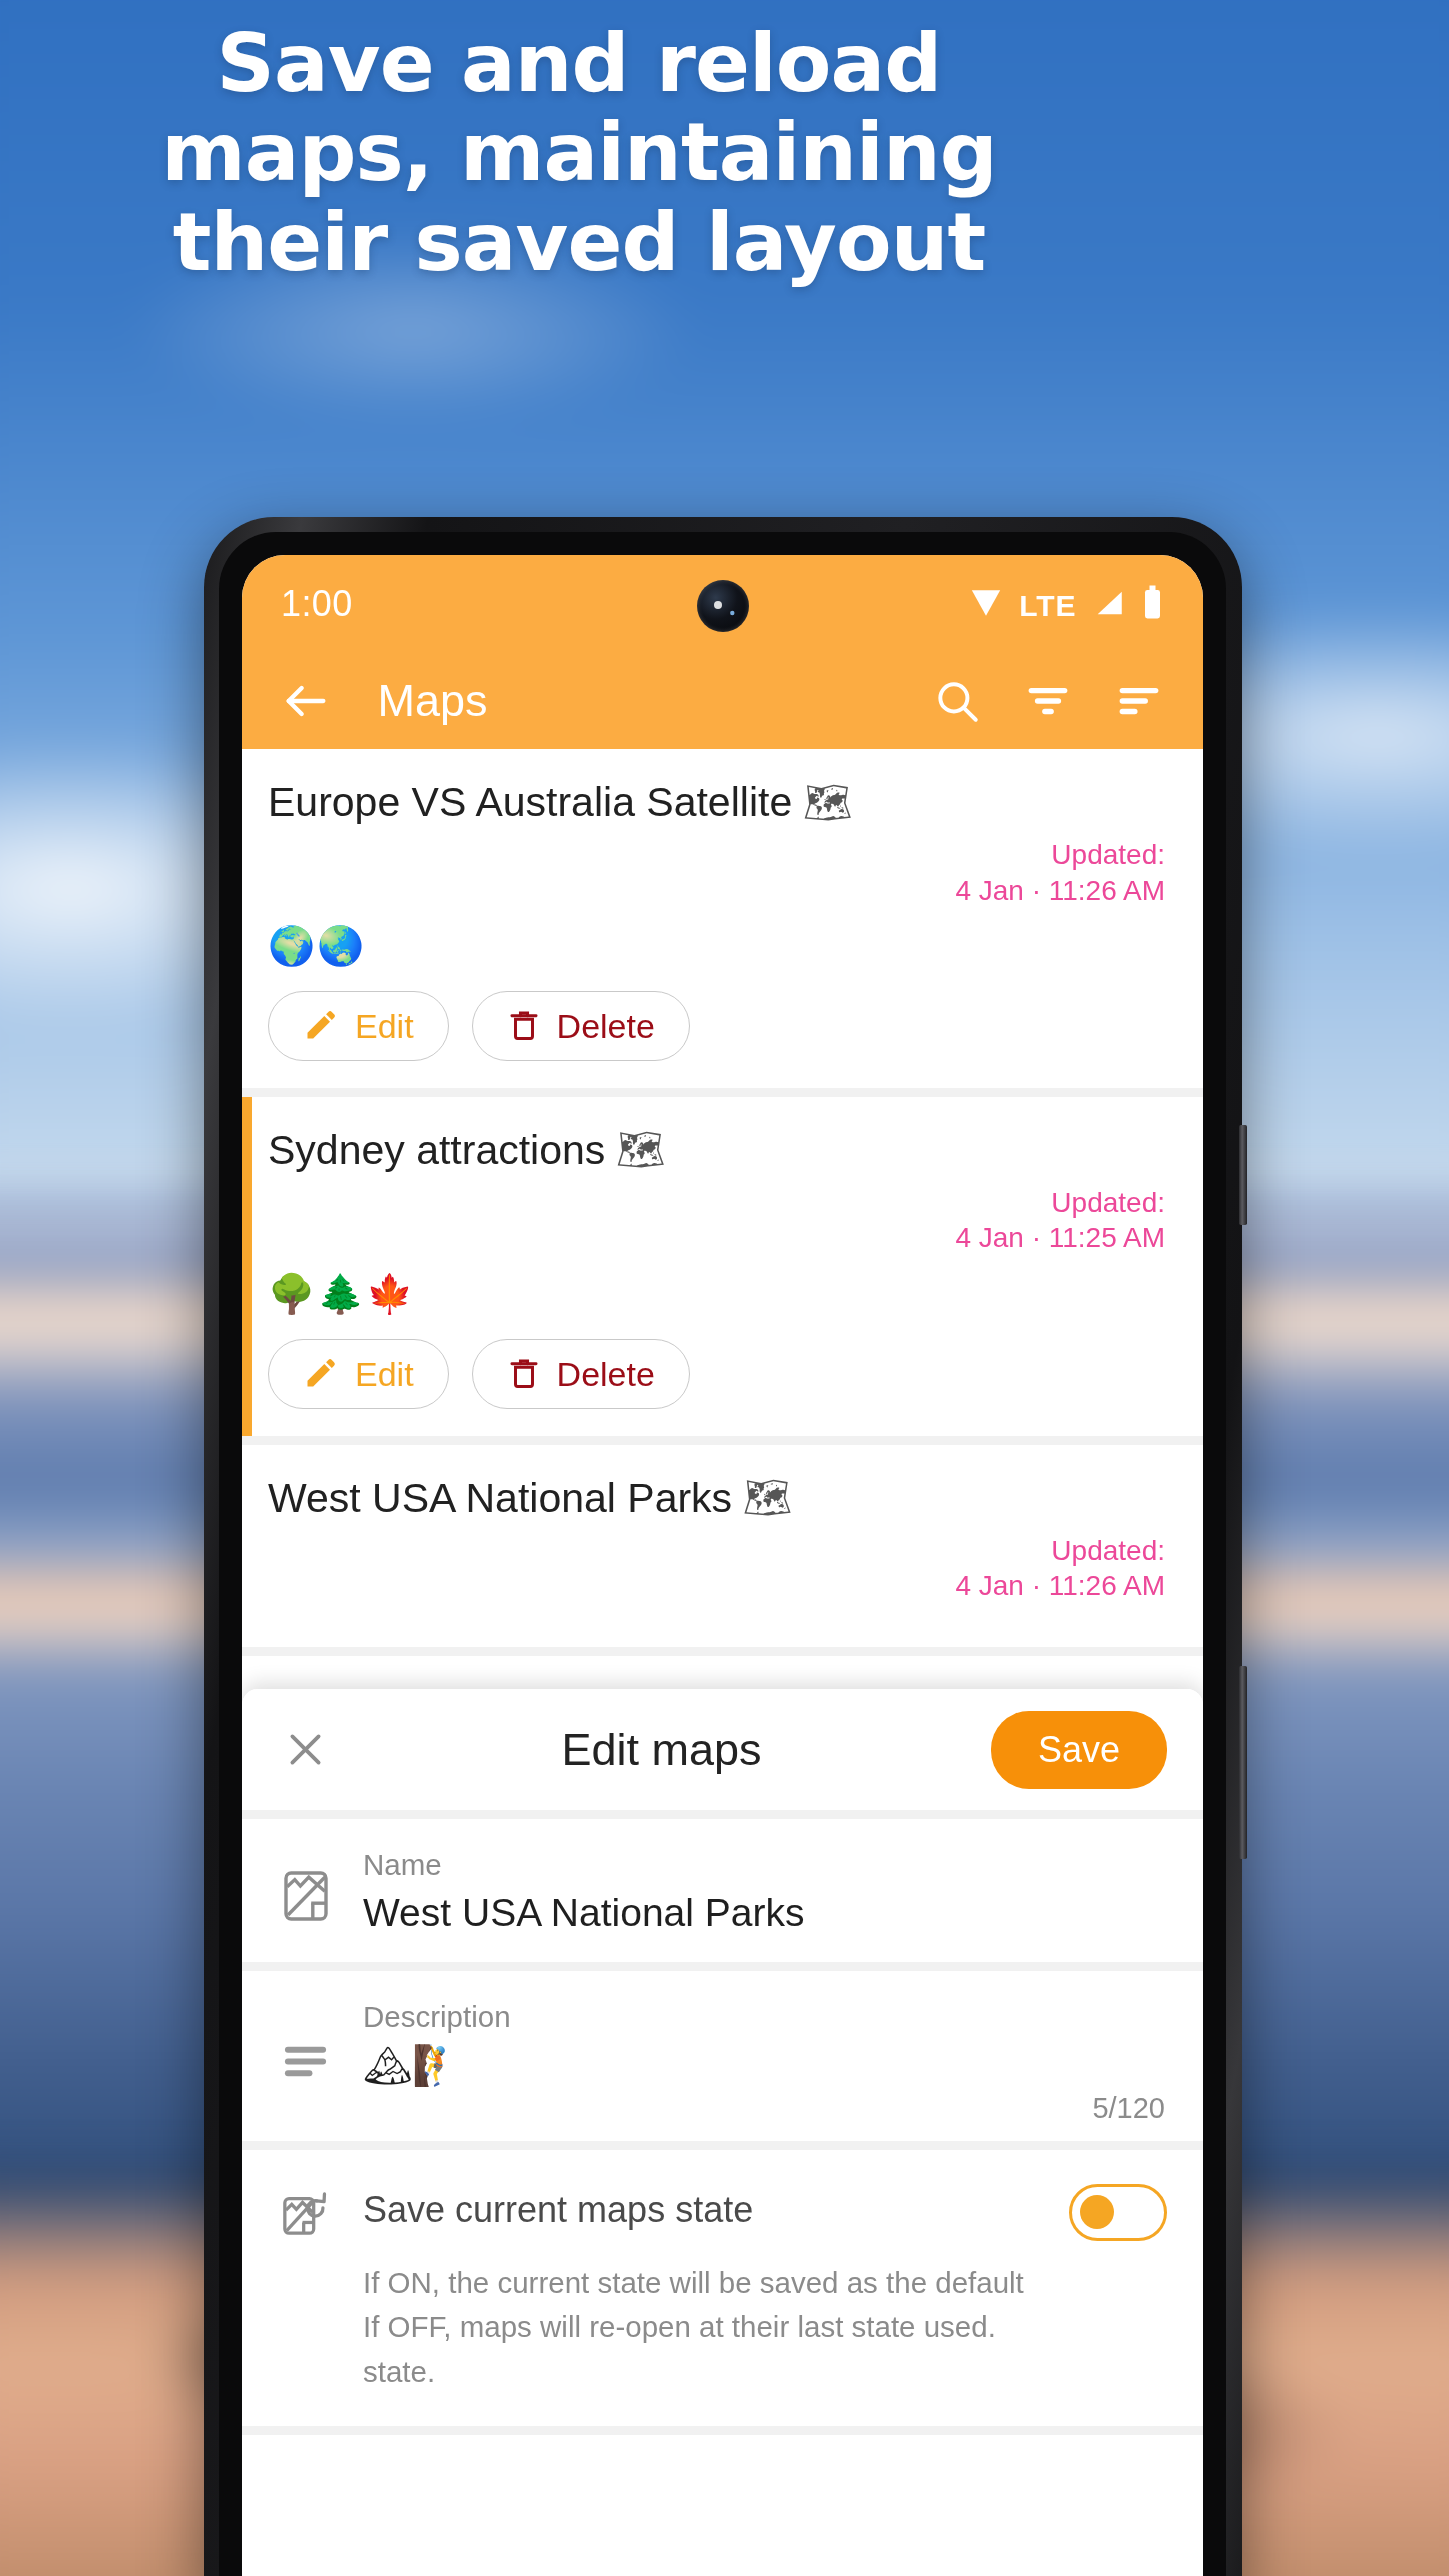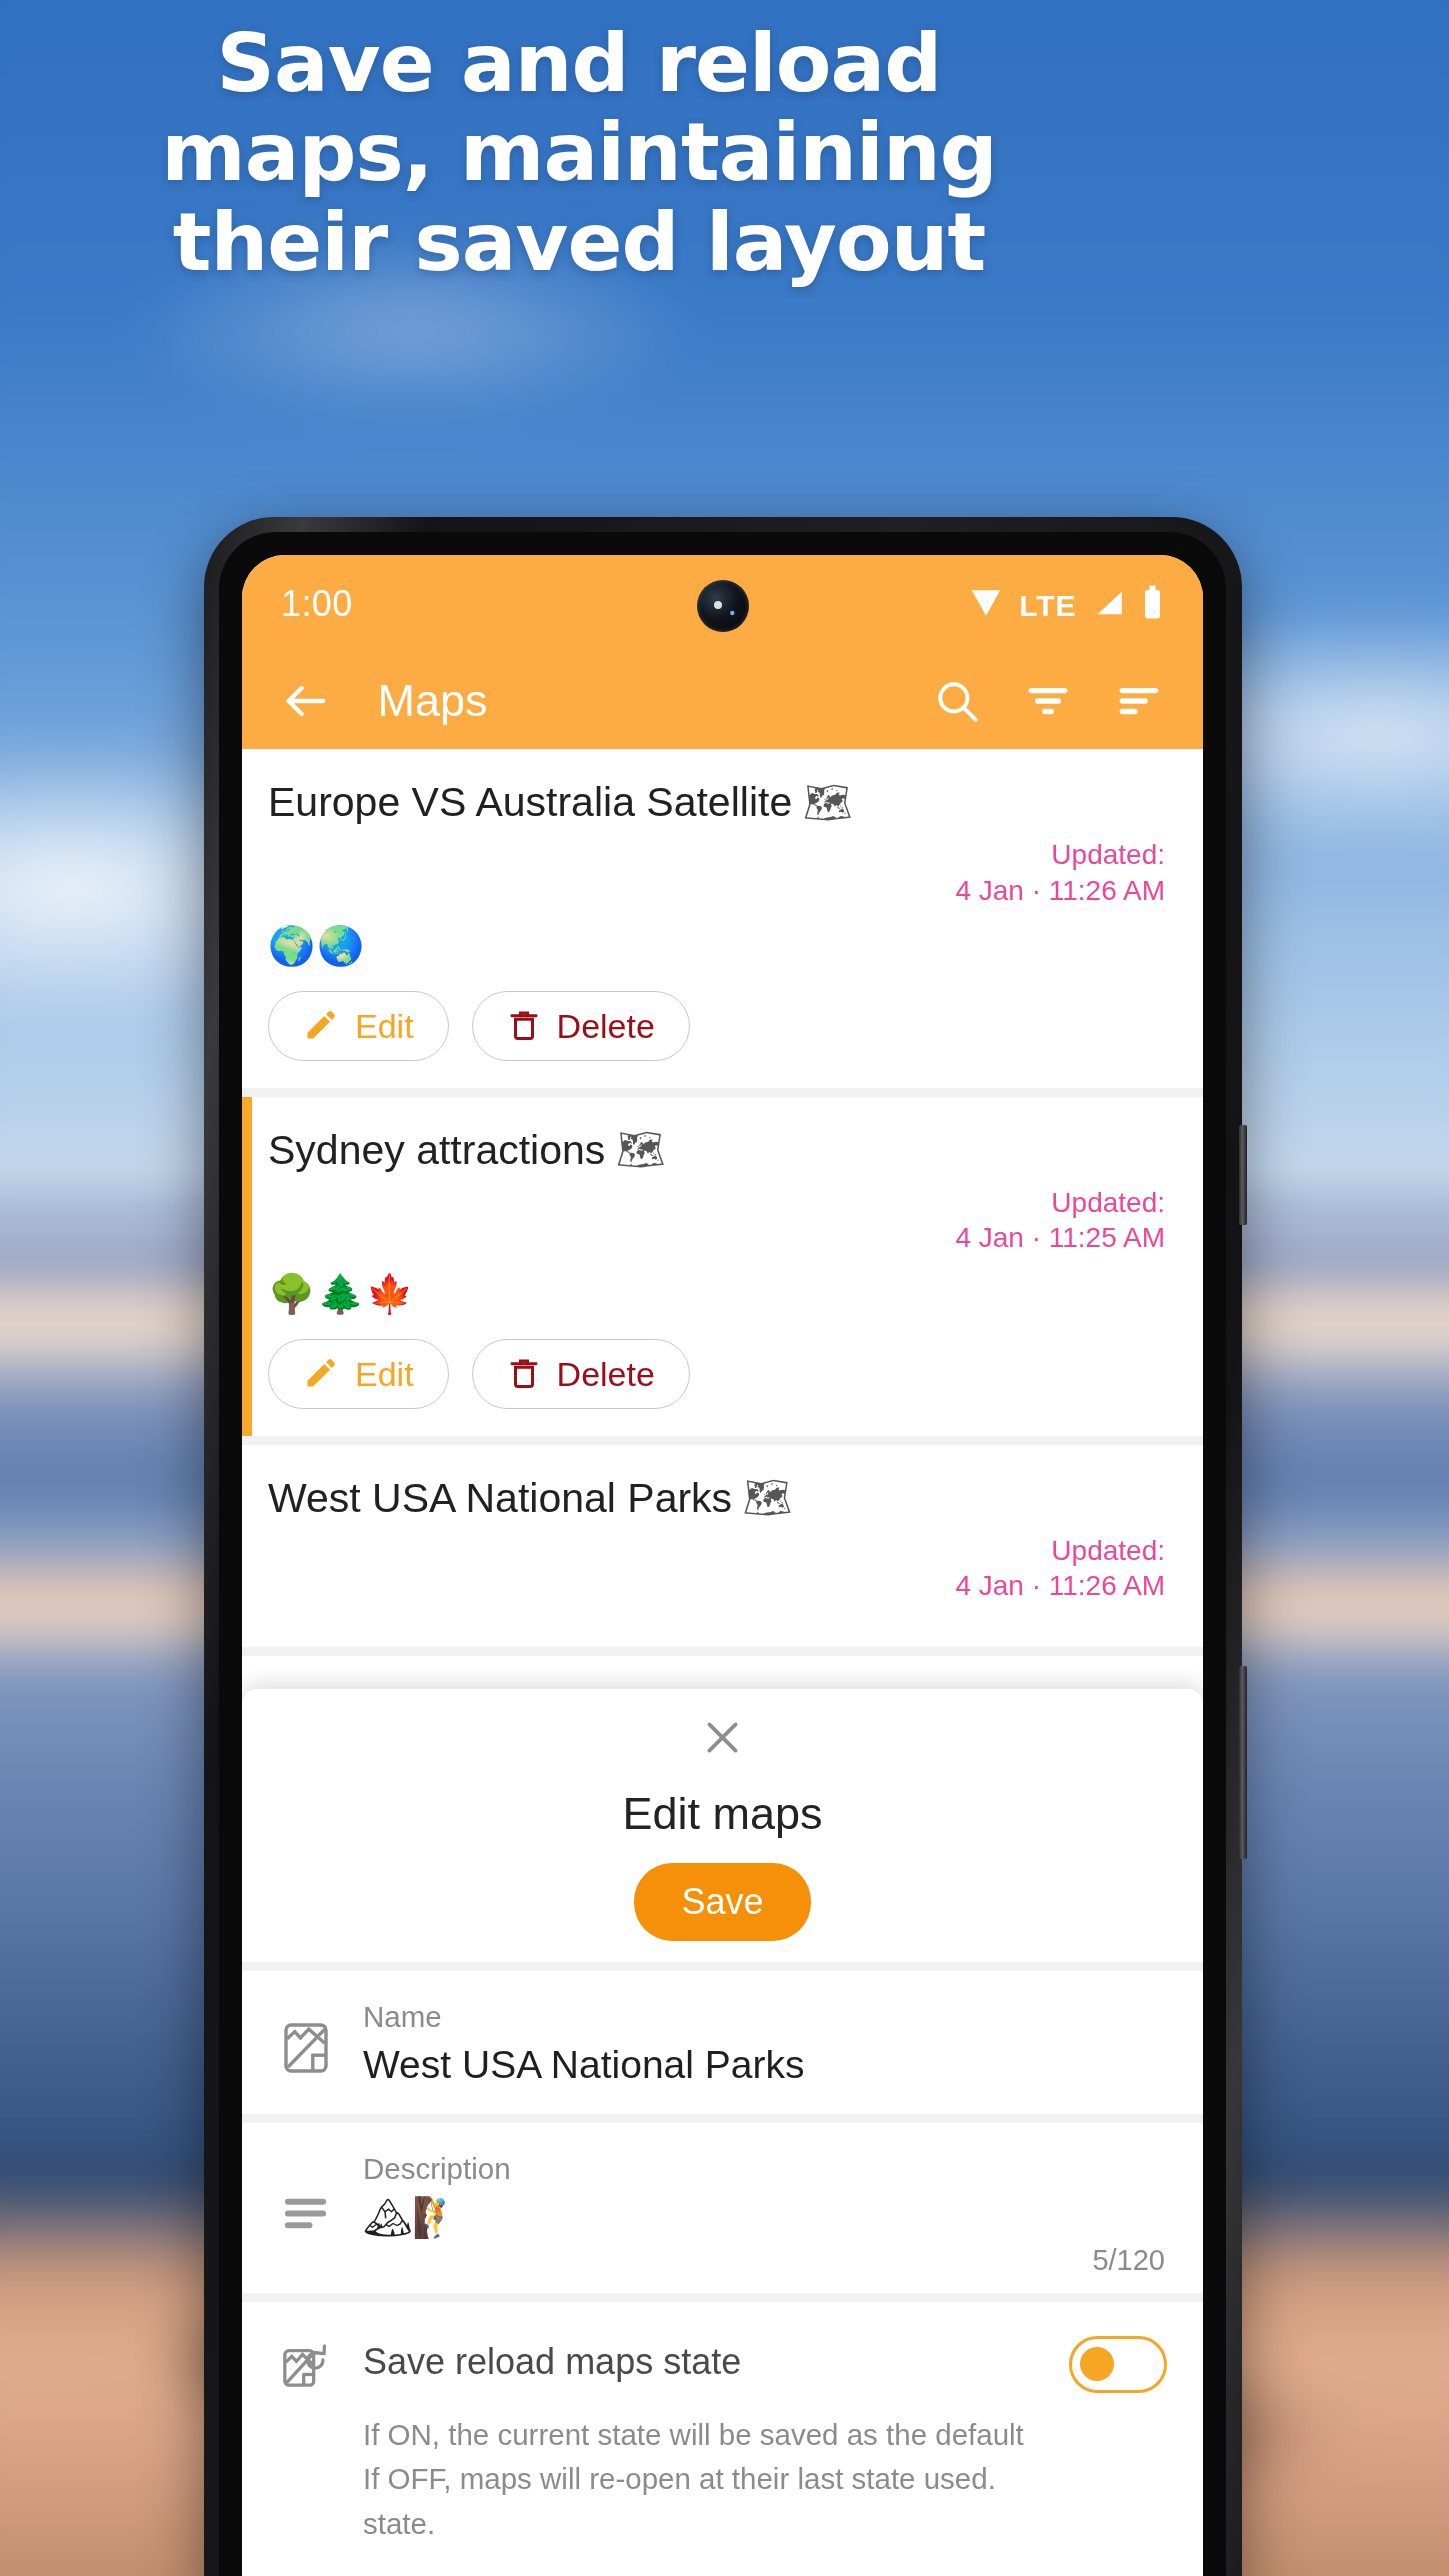--- a/index.html
+++ b/index.html
@@ -141,21 +141,21 @@
 
   
   .sheet {
     position:absolute; left:0; right:0; bottom:0; top:1134px;
     background:#ffffff; border-radius:16px 16px 0 0;
     box-shadow:0 -5.4px 19.7px rgba(0,0,0,.13);
     overflow:hidden;
   }
   .sheet-head {
     display:flex; align-items:center; padding:21.5px 36px 21.5px 36px; gap:23px;
-    border-bottom:9px solid #f1f1f1; background:#fff;flex-direction:column;
+    border-bottom:9px solid #f1f1f1; background:#fff;
   }
   .sheet-title { flex:1; text-align:center; font-size:45px; color:#232323; }
   .close-x { width:54px; height:54px; display:flex; align-items:center; justify-content:center; cursor:pointer; }
   .save-btn {
     background:#f79009; color:#fff; border:none; border-radius:38px;
     padding:18px 47px; font-size:36px; cursor:pointer;
     font-family:"Liberation Sans", sans-serif;
   }
   .field {
     display:flex; gap:30px; padding:29px 36px 27px 36px;
@@ -395,21 +395,21 @@
               <rect x="2" y="5" width="15" height="18" rx="2.2"></rect>
               <path d="M2.6 11 L5.6 8 L8 10.6 L11.2 7 L16.4 12"></path>
               <line x1="16.4" y1="7" x2="3" y2="21.6"></line>
               <line x1="11.2" y1="17.4" x2="16.6" y2="17.4"></line>
               <line x1="11.8" y1="17.4" x2="11.8" y2="22.8"></line>
               <path d="M18.6 6.2 a4 4 0 1 0 3.2 3.6" stroke-linecap="round"></path>
               <polyline points="22.6,2.6 22.4,6.6 18.6,6.2" stroke-linecap="round" stroke-linejoin="round"></polyline>
             </svg>
           </div>
           <div class="toggle-main">
-            <div class="toggle-title">Save reload maps state</div>
+            <div class="toggle-title">Save current maps state</div>
             <div class="toggle-help">
               <div>If ON, the current state will be saved as the default</div>
               <div>If OFF, maps will re-open at their last state used.</div>
               <div>state.</div>
             </div>
           </div>
           <div class="switch">
             <div class="thumb"></div>
           </div>
         </div>

